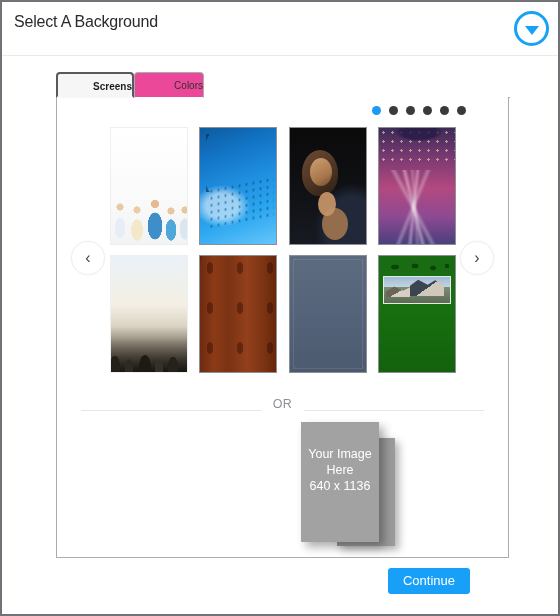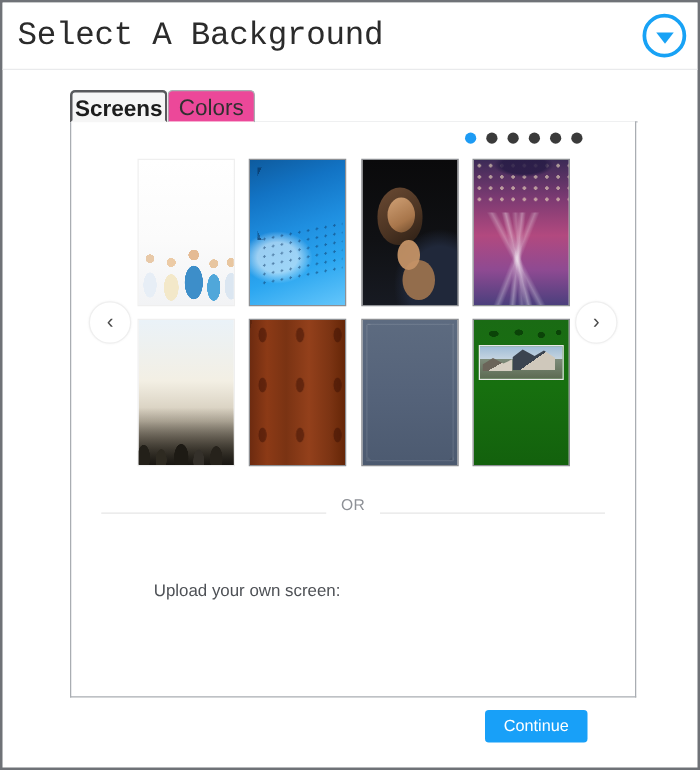--- a/index.html
+++ b/index.html
@@ -32,25 +32,24 @@
     left: 0; top: 0;
     width: 556px;
     height: 54px;
     box-sizing: border-box;
     border-bottom: 1px solid #e9eaec;
     background: #ffffff;
   }
   .header-title {
     position: absolute;
     left: 12px; top: 11px;
-    font-size: 26px;
+    font-size: 16px;
     color: #2b2b2b;
     letter-spacing: -0.2px;
     white-space: nowrap;
-    font-family: Liberation Mono, monospace;
   }
   .header-subtitle {
     position: absolute;
     left: 228px; top: 20px;
     font-size: 12.5px;
     color: #b9bcc1;
     white-space: nowrap;
   }
   .header-toggle {
     position: absolute;
@@ -85,22 +84,22 @@
     left: 54px; right: 48px; bottom: 0;
     height: 1px;
     background: #a9adb2;
   }
   .tab {
     position: absolute;
     bottom: 0;
     height: 26px;
     line-height: 26px;
     box-sizing: border-box;
-    text-align: center;
-    font-size: 18px;
+    text-align: right;
+    font-size: 10px;
     border-top-left-radius: 4px;
     border-top-right-radius: 4px;
     cursor: pointer;
   }
   .tab-screens {
     left: 54px;
     width: 78px;
     background: #f6f6f6;
     border: 2px solid #58595c;
     border-bottom: 2px solid #f6f6f6;
@@ -521,21 +520,28 @@
       </div>
     </div>
 
     <div class="or-row">
       <span class="or-line"></span>
       <span class="or-text">OR</span>
       <span class="or-line"></span>
     </div>
 
     <div class="upload-area">
-      <div class="upload-label">Upload your own screen:</div>
+      <div class="placeholder-stack">
+        <div class="ph-back"></div>
+        <div class="ph-front">
+          <div>Your Image</div>
+          <div>Here</div>
+          <div>640 x 1136</div>
+        </div>
+      </div>
     </div>
 
   </div>
 
   <div class="footer">
     <div class="continue-button" style="background: rgb(24, 160, 248);">Continue</div>
   </div>
 
 </div>
 

